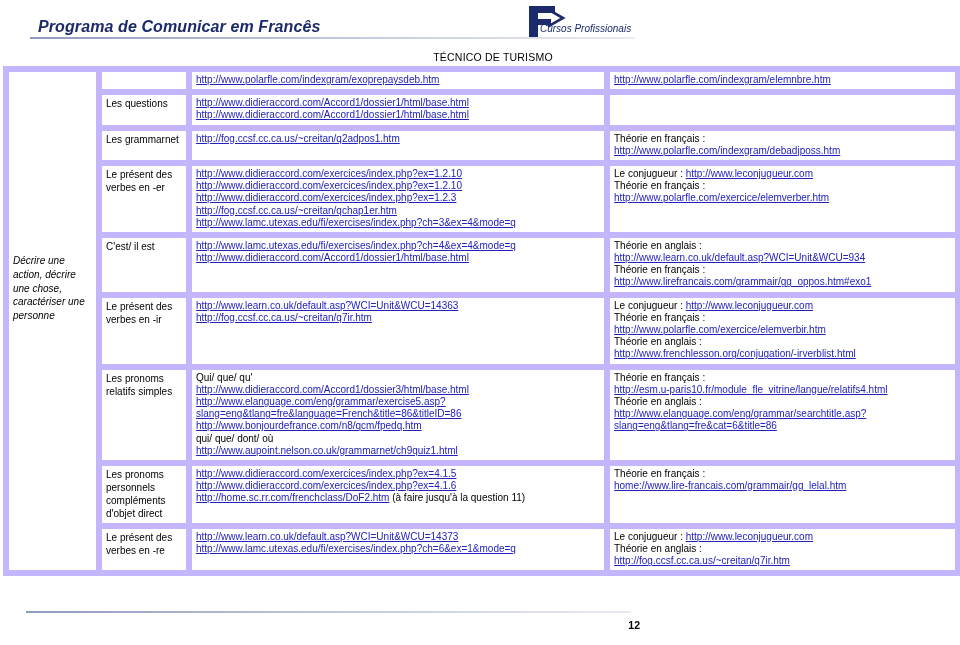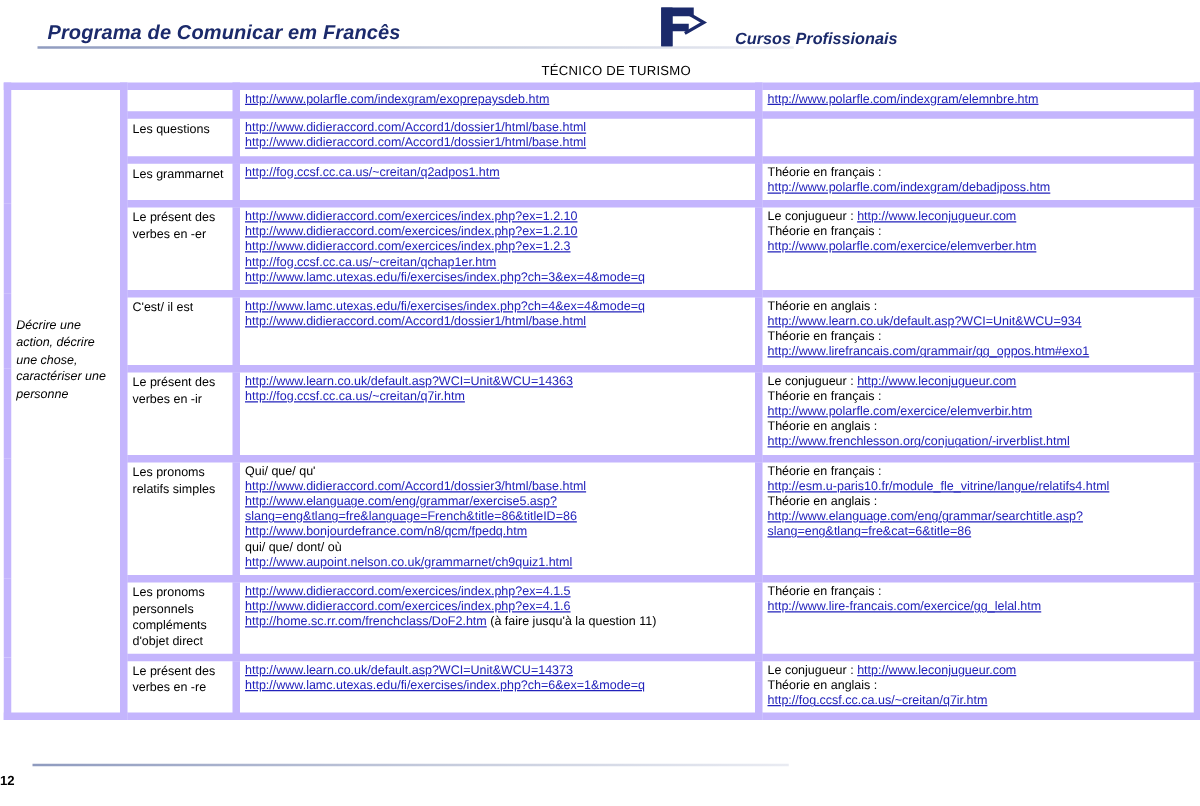--- a/index.html
+++ b/index.html
@@ -45,24 +45,24 @@
   .hdr-logo {
     position: absolute;
     left: 525px;
     top: 4px;
     width: 110px;
     height: 34px;
   }
   .hdr-logo svg { display: block; }
   .hdr-brand {
     position: absolute;
-    left: 588px;
+    left: 540px;
     top: 23px;
-    font-size: 13px;
-    font-weight: bold;
+    font-size: 10px;
+    font-weight: normal;
     font-style: italic;
     color: #1b2a6b;
     white-space: nowrap;
   }
 
   
   .doc-title {
     text-align: center;
     font-size: 10.5px;
     color: #000;
@@ -124,21 +124,21 @@
     top: 0;
     width: 605px;
     height: 2px;
     background: linear-gradient(to right, #8f9bbf 0%, #c6ccdd 55%, #e9ebf2 100%);
   }
   .ftr-pageno {
     position: absolute;
     left: 0;
     top: 8px;
     width: 640px;
-    text-align: left;
+    text-align: right;
     font-size: 10.5px;
     font-weight: bold;
     color: #000;
   }
 </style>
 </head>
 <body>
 
 <div class="page-header">
   <div class="hdr-title">Programa de Comunicar em Francês</div>
@@ -255,21 +255,21 @@
         </tr>
         <tr>
           <td class="cell-topic">Les pronoms personnels compléments d'objet direct</td>
           <td>
             <span class="line"><span class="u">http://www.didieraccord.com/exercices/index.php?ex=4.1.5</span></span>
             <span class="line"><span class="u">http://www.didieraccord.com/exercices/index.php?ex=4.1.6</span></span>
             <span class="line"><span class="u">http://home.sc.rr.com/frenchclass/DoF2.htm</span><span class="plain"> (à faire jusqu'à la question 11)</span></span>
           </td>
           <td>
             <span class="line"><span class="plain">Théorie en français :</span></span>
-            <span class="line"><span class="u">http://www.lire-francais.com/exercice/gg_lelal.htm</span></span>
+            <span class="line"><span class="u">home://www.lire-francais.com/grammair/gg_lelal.htm</span></span>
           </td>
         </tr>
         <tr>
           <td class="cell-topic">Le présent des verbes en -re</td>
           <td>
             <span class="line"><span class="u">http://www.learn.co.uk/default.asp?WCI=Unit&amp;WCU=14373</span></span>
             <span class="line"><span class="u">http://www.lamc.utexas.edu/fi/exercises/index.php?ch=6&amp;ex=1&amp;mode=q</span></span>
           </td>
           <td>
             <span class="line"><span class="inline-lbl">Le conjugueur : </span><span class="u">http://www.leconjugueur.com</span></span>

